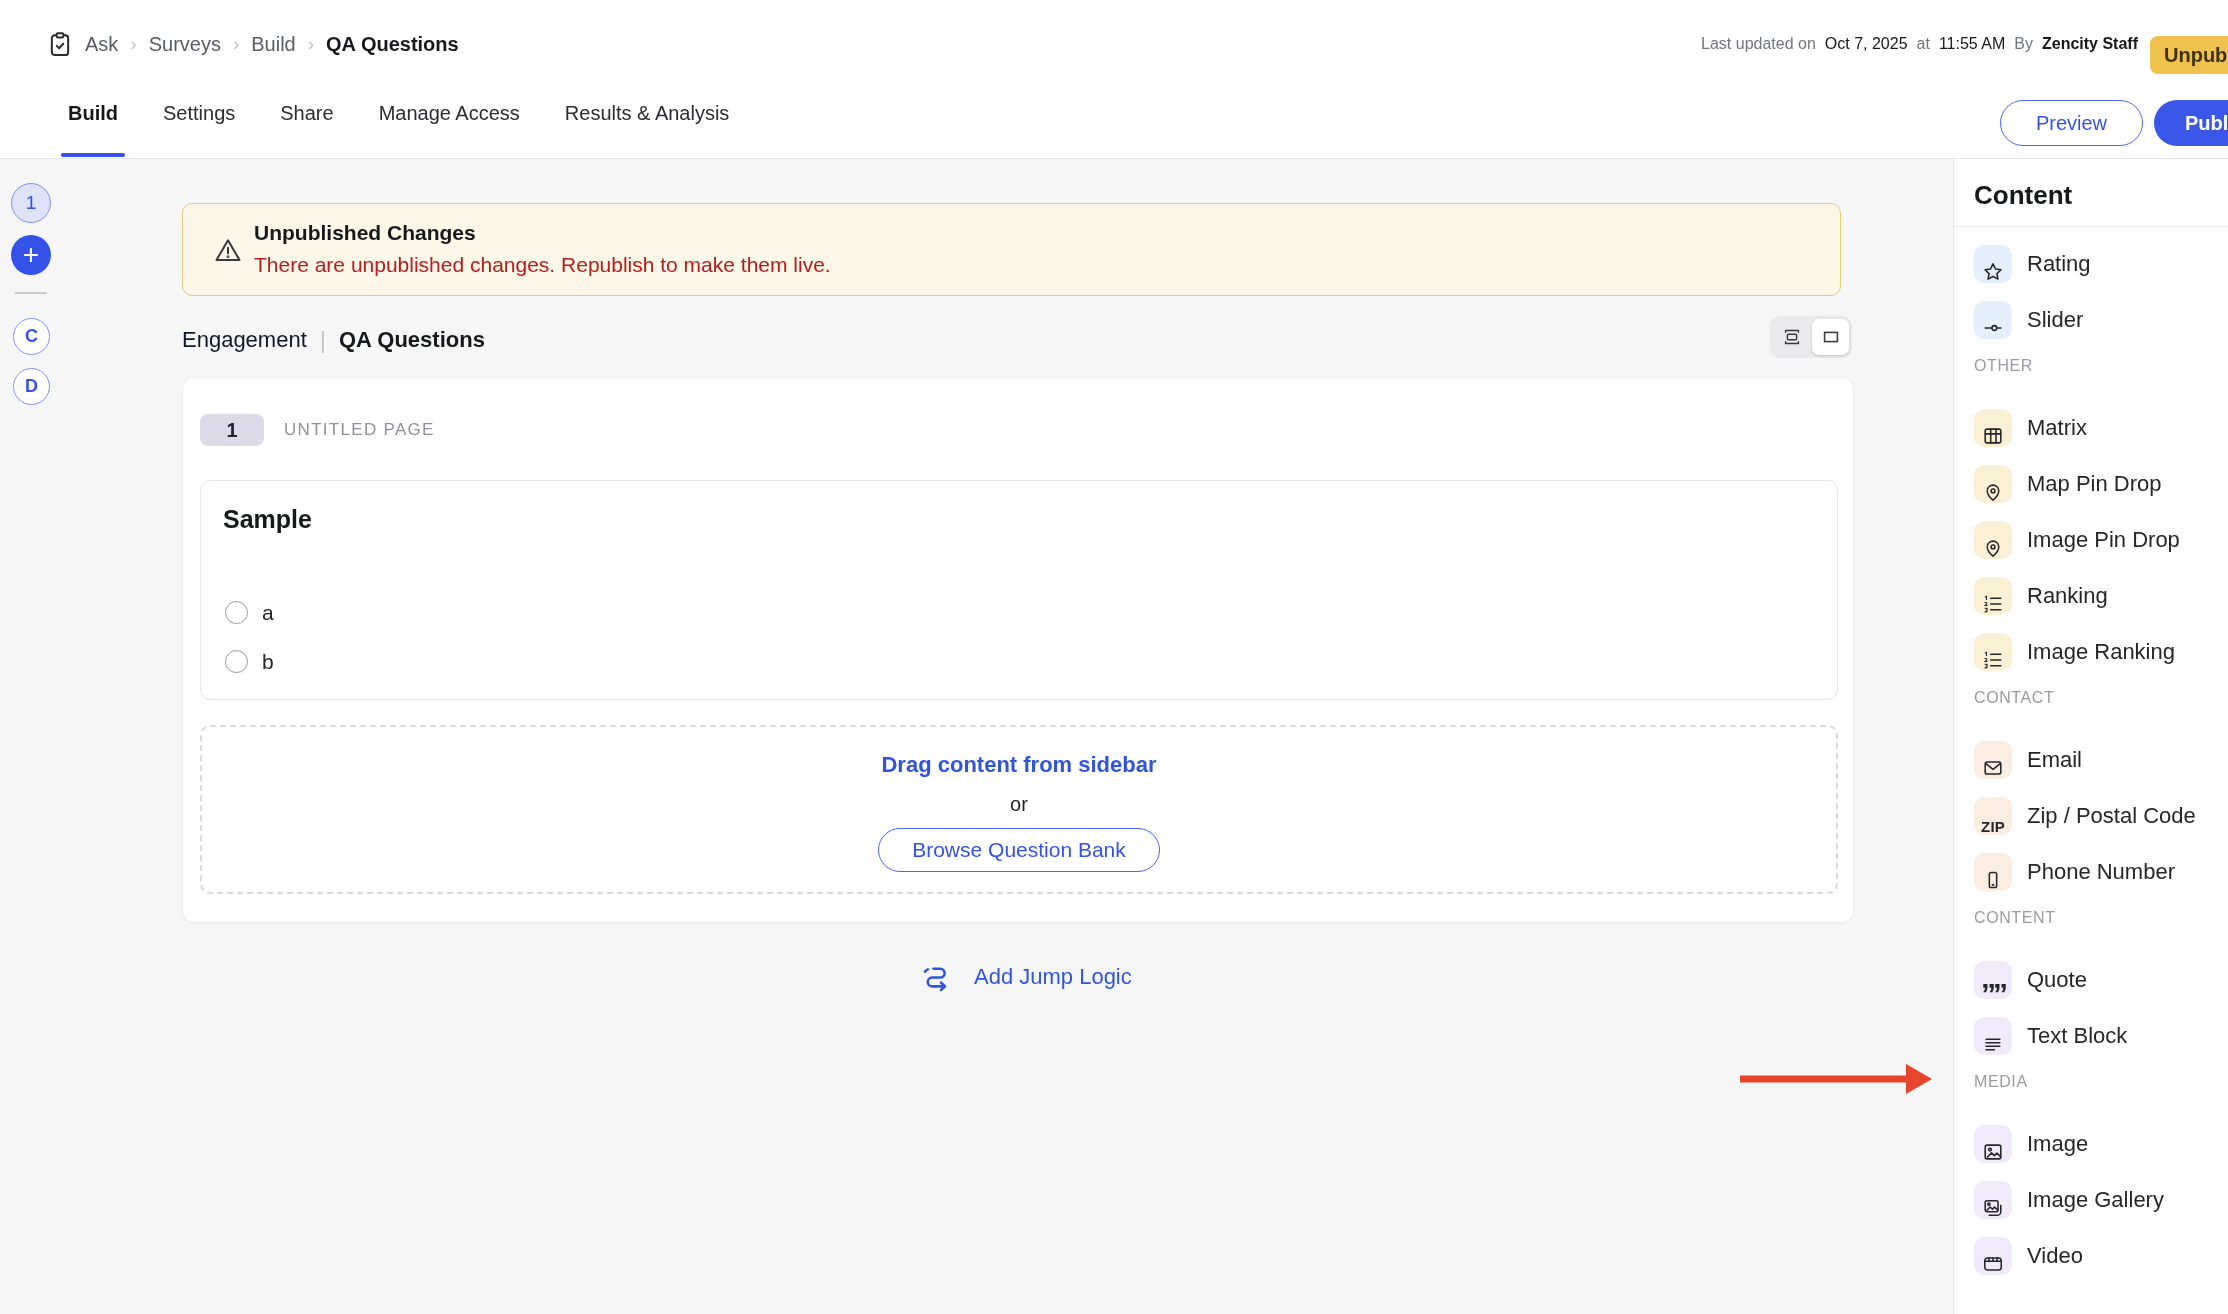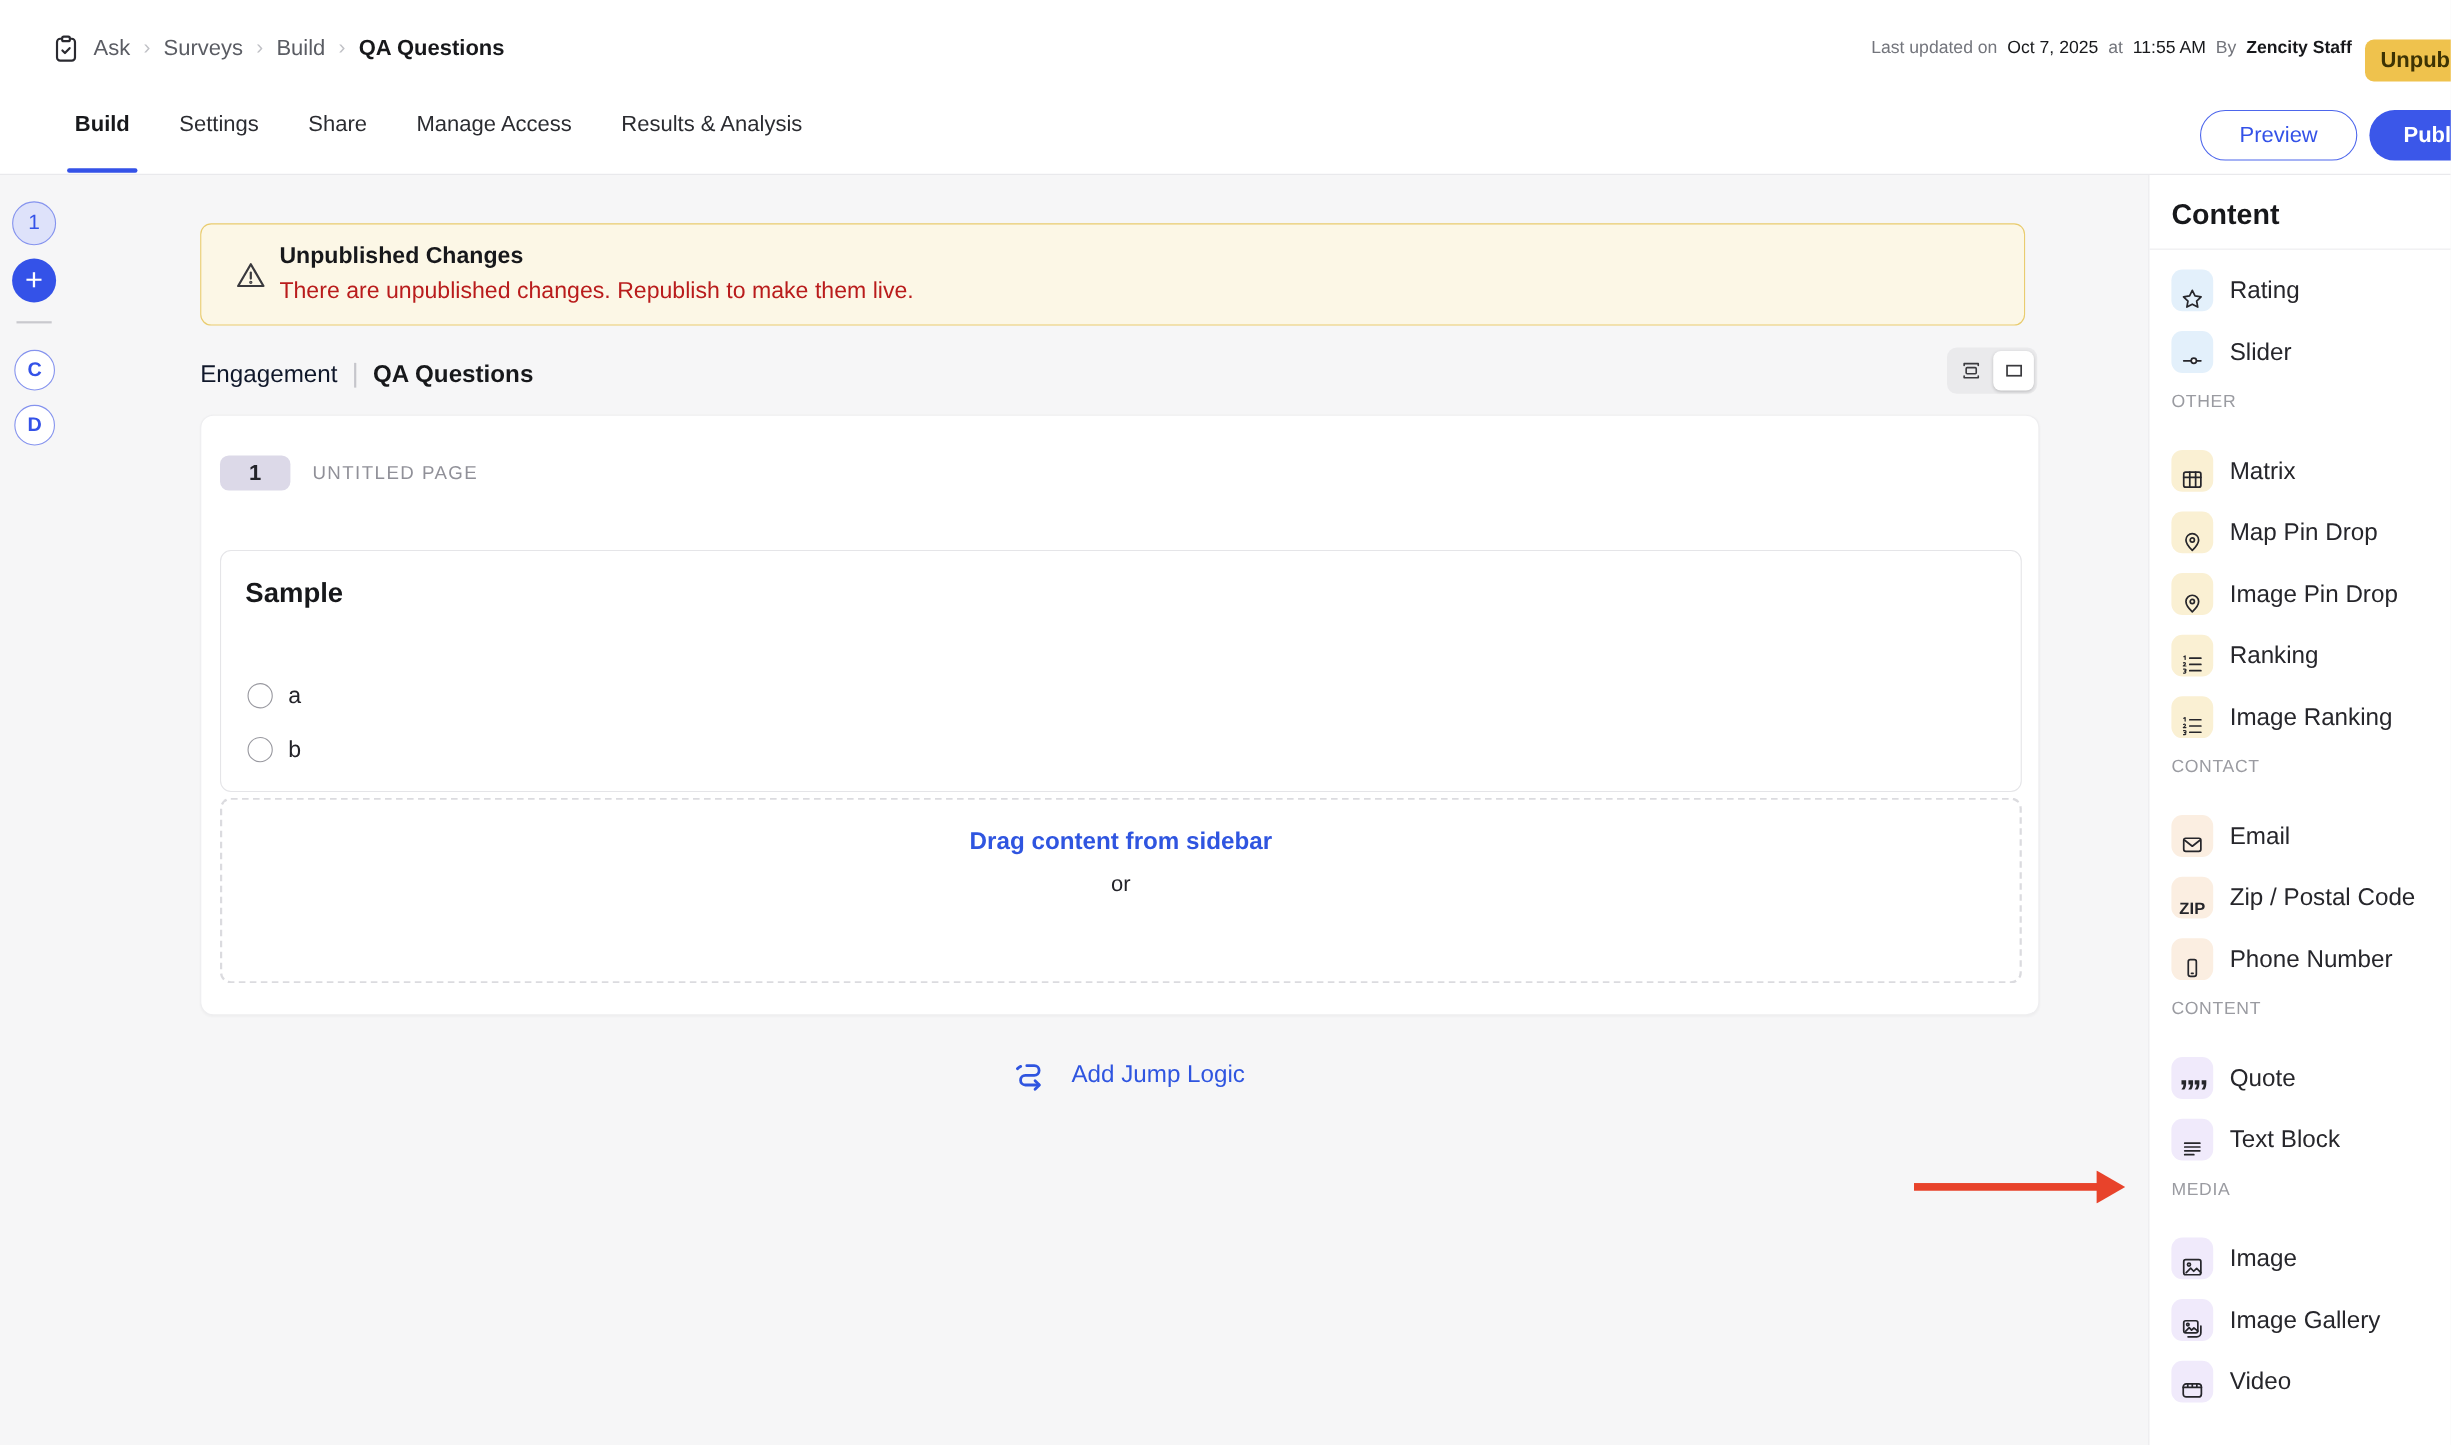--- a/index.html
+++ b/index.html
@@ -52,21 +52,21 @@
     display:flex;align-items:center;padding:3px;box-sizing:border-box;gap:2px;}
   .seg{width:37px;height:36px;display:flex;align-items:center;justify-content:center;border-radius:7px;cursor:pointer;}
   .seg.active{background:#fff;box-shadow:0 1px 3px rgba(0,0,0,0.18);}
   
   .page-card{position:absolute;left:182px;top:377px;width:1672px;height:546px;background:#fff;border-radius:12px;
     border:1px solid #EEEEF0;box-sizing:border-box;box-shadow:0 1px 2px rgba(0,0,0,0.03);}
   .page-badge{position:absolute;left:17px;top:36px;width:64px;height:32px;background:#DCD9E8;border-radius:8px;
     display:flex;align-items:center;justify-content:center;font-size:20px;font-weight:700;color:#232329;cursor:pointer;}
   .page-title{position:absolute;left:101px;top:42px;font-size:17px;font-weight:500;letter-spacing:1.3px;color:#909098;}
   .question-card{position:absolute;left:17px;top:102px;width:1638px;height:220px;border:1px solid #E5E5E8;
-    border-radius:10px;box-sizing:border-box;background:#fff;cursor:pointer;margin-top:20px;}
+    border-radius:10px;box-sizing:border-box;background:#fff;cursor:pointer;}
   .q-title{position:absolute;left:22px;top:24px;font-size:25px;font-weight:700;color:#17181B;}
   .q-options{position:absolute;left:24px;top:120px;}
   .option{display:flex;align-items:center;gap:14px;height:23px;margin-bottom:26px;}
   .radio{width:23px;height:23px;border-radius:50%;border:1.5px solid #98989F;background:#fff;box-sizing:border-box;cursor:pointer;}
   .option-label{font-size:21px;color:#232329;}
   .drop-zone{position:absolute;left:17px;top:347px;width:1638px;height:169px;border:2px dashed #DBDBDF;
     border-radius:10px;box-sizing:border-box;text-align:center;}
   .drop-drag{position:absolute;left:0;right:0;top:25px;font-size:22px;font-weight:700;color:#2F55E0;}
   .drop-or{position:absolute;left:0;right:0;top:66px;font-size:20px;color:#232329;}
   .drop-browse{position:absolute;left:50%;transform:translateX(-50%);top:101px;width:282px;height:44px;border-radius:22px;
@@ -194,20 +194,21 @@
         <div class="option">
           <span class="radio"></span>
           <span class="option-label">b</span>
         </div>
       </div>
   </div>
 
   <div class="drop-zone">
     <div class="drop-drag">Drag content from sidebar</div>
     <div class="drop-or">or</div>
+    <div class="drop-browse">Browse Question Bank</div>
   </div>
 </div>
 
 
 <div class="jump">
   <span>
     <svg width="34" height="34" viewBox="0 0 24 24" fill="none" stroke="#2F55E0" stroke-width="1.8" stroke-linecap="round" stroke-linejoin="round">
       <path d="M3.5 8.2c1.2-1.4 2.6-2 4.4-2" stroke-dasharray="2.6 2.6"></path>
       <path d="M9.5 6.2h4.8a3.1 3.1 0 1 1 0 6.2H8.6a3.1 3.1 0 1 0 0 6.2h8.6"></path>
       <path d="M14.8 15.9l2.8 2.7-2.8 2.7"></path>

